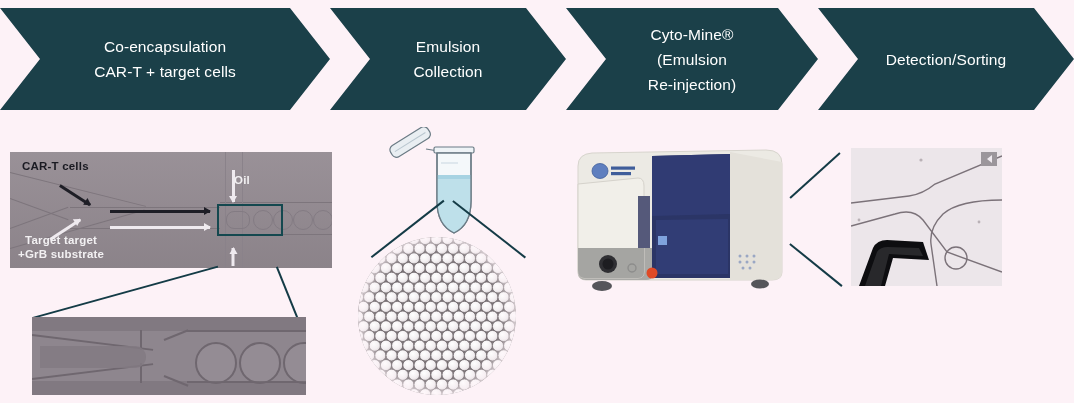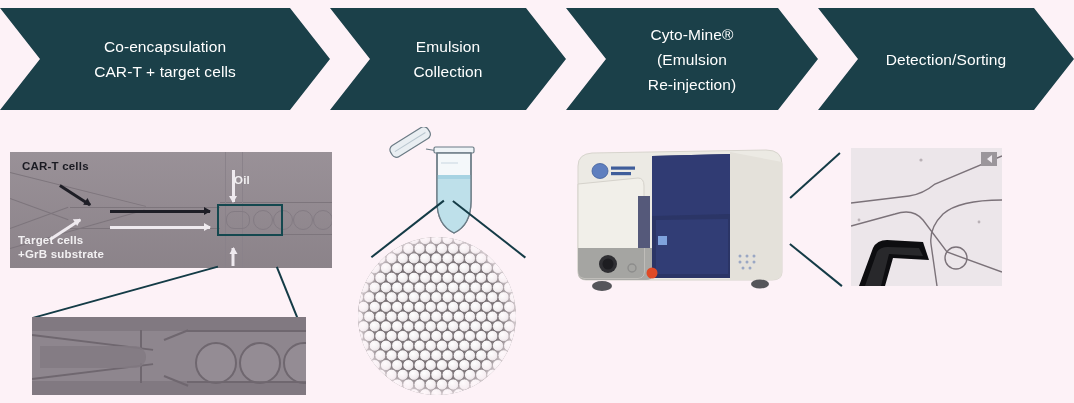--- a/index.html
+++ b/index.html
@@ -27,20 +27,21 @@
     letter-spacing:.1px;padding:0 8px;white-space:pre-line;
   }
 
   
   .micro{
     position:absolute;left:10px;top:152px;width:322px;height:116px;
     background:
       linear-gradient(180deg,rgba(255,255,255,.05),rgba(0,0,0,.06)),
       #948b92;
     overflow:hidden;
+    text-align:center;
   }
   .ch-line{position:absolute;background:#7d757c;}
   .micro-label{
     position:absolute;font-size:11.5px;font-weight:bold;letter-spacing:.2px;
     white-space:pre-line;line-height:13.5px;
   }
   .lbl-cart{left:12px;top:8px;color:#1a1a22;}
   .lbl-oil{left:224px;top:6px;color:#f2f0f2;margin-top:16px;}
   .lbl-target{left:8px;top:82px;color:#f2f0f2;}
   .arrow{position:absolute;height:0;}
@@ -161,21 +162,21 @@
 
     <div class="arrow arrow-dark" style="left:50px;top:32px;width:36px;transform:rotate(33deg);transform-origin:0 50%;"></div>
     <div class="arrow arrow-light" style="left:40px;top:86px;width:36px;transform:rotate(-33deg);transform-origin:0 50%;"></div>
     <div class="arrow arrow-dark" style="left:100px;top:58px;width:100px;"></div>
     <div class="arrow arrow-light" style="left:100px;top:74px;width:100px;"></div>
     <div class="arrow-vert" style="left:222px;top:18px;height:32px;"></div>
     <div class="arrow-vert" style="left:222px;top:96px;height:18px;transform:rotate(180deg);"></div>
 
     <div class="micro-label lbl-cart">CAR-T cells</div>
     <div class="micro-label lbl-oil">Oil</div>
-    <div class="micro-label lbl-target">Target cells
+    <div class="micro-label lbl-target">Target target
 +GrB substrate</div>
 
     <div class="hl-box"></div>
   </div>
 
   <div class="callout" style="left:218px;top:266px;width:192px;transform:rotate(164.5deg);"></div>
   <div class="callout" style="left:277px;top:266px;width:56px;transform:rotate(68deg);"></div>
 
   <div class="inset">
     <div class="inset-ch" style="left:0px;top:0px;width:274px;height:14px;background:#817981;"></div>

